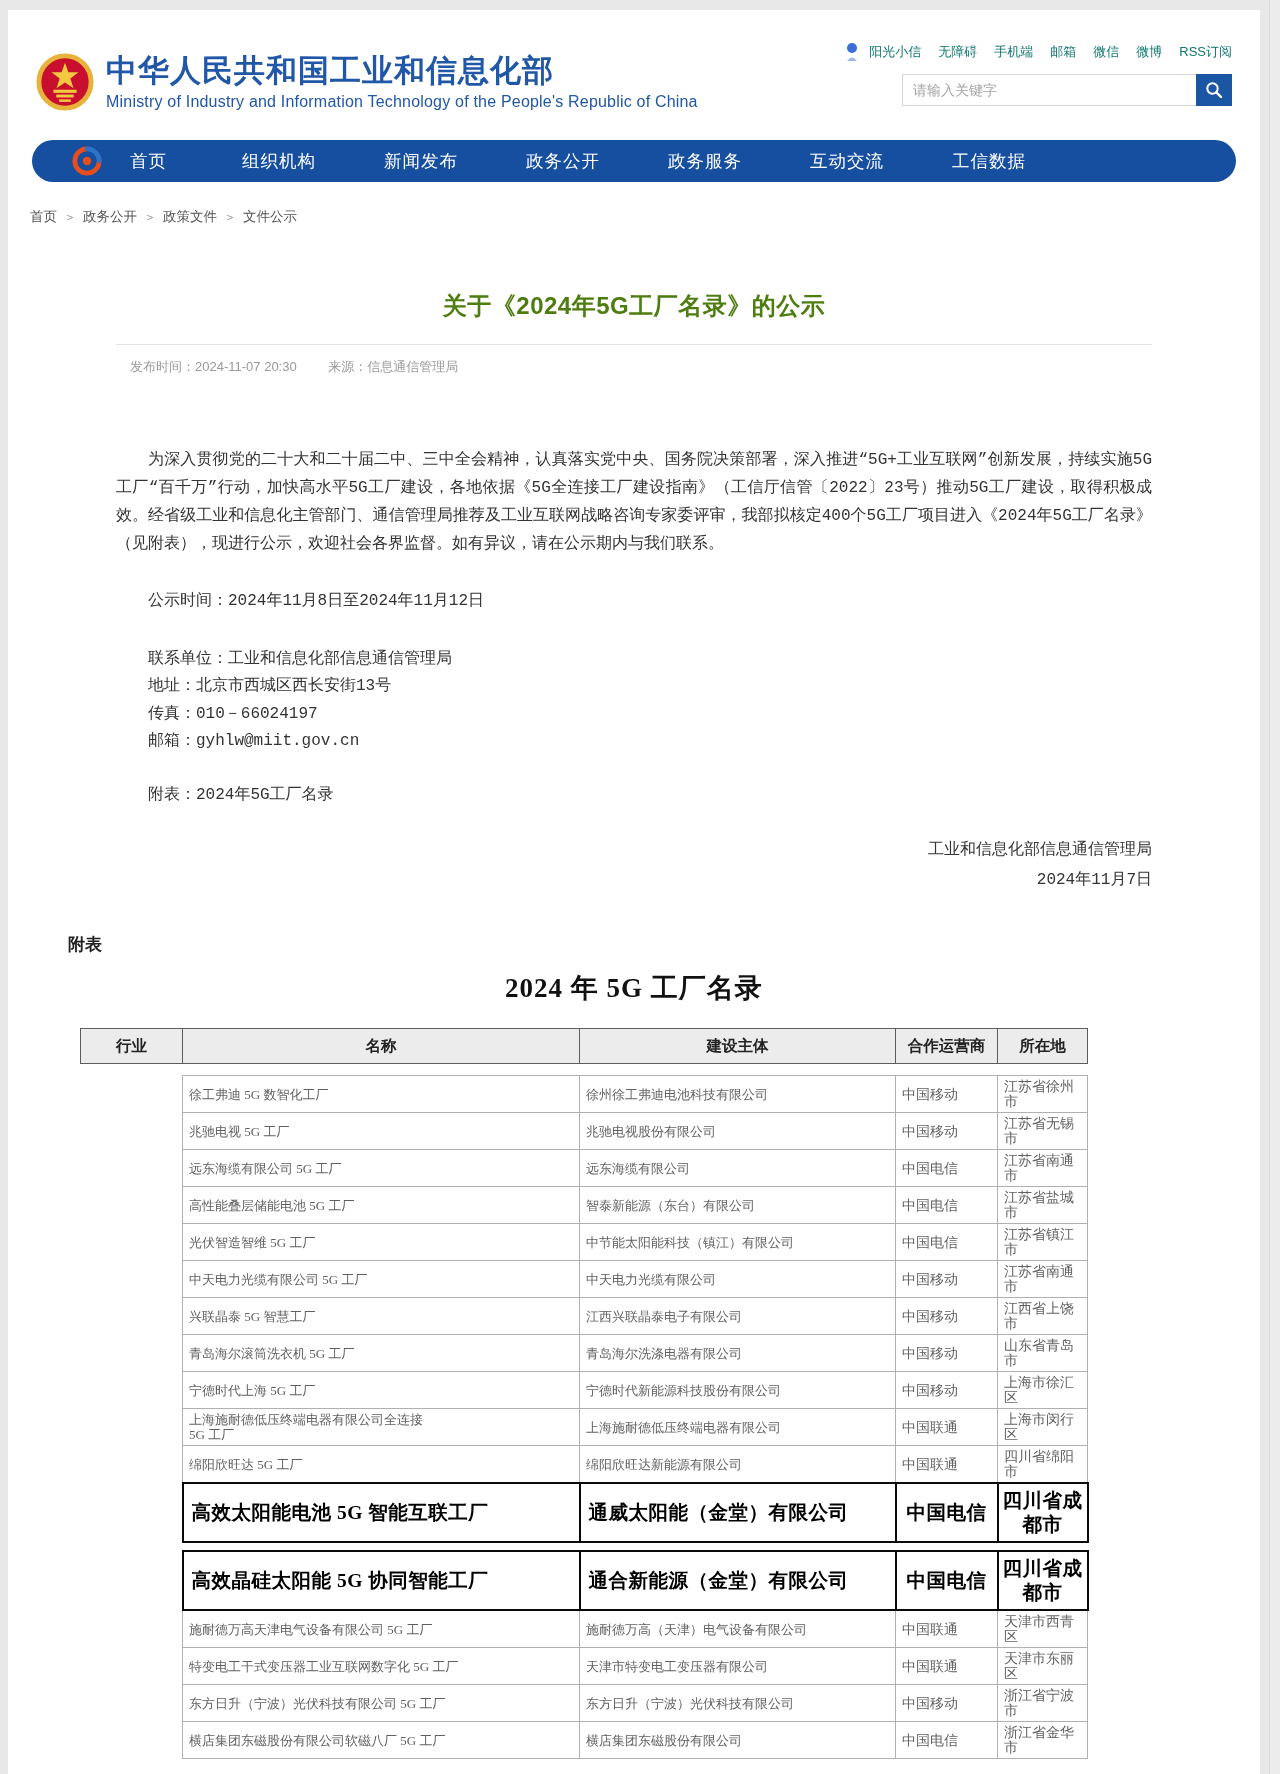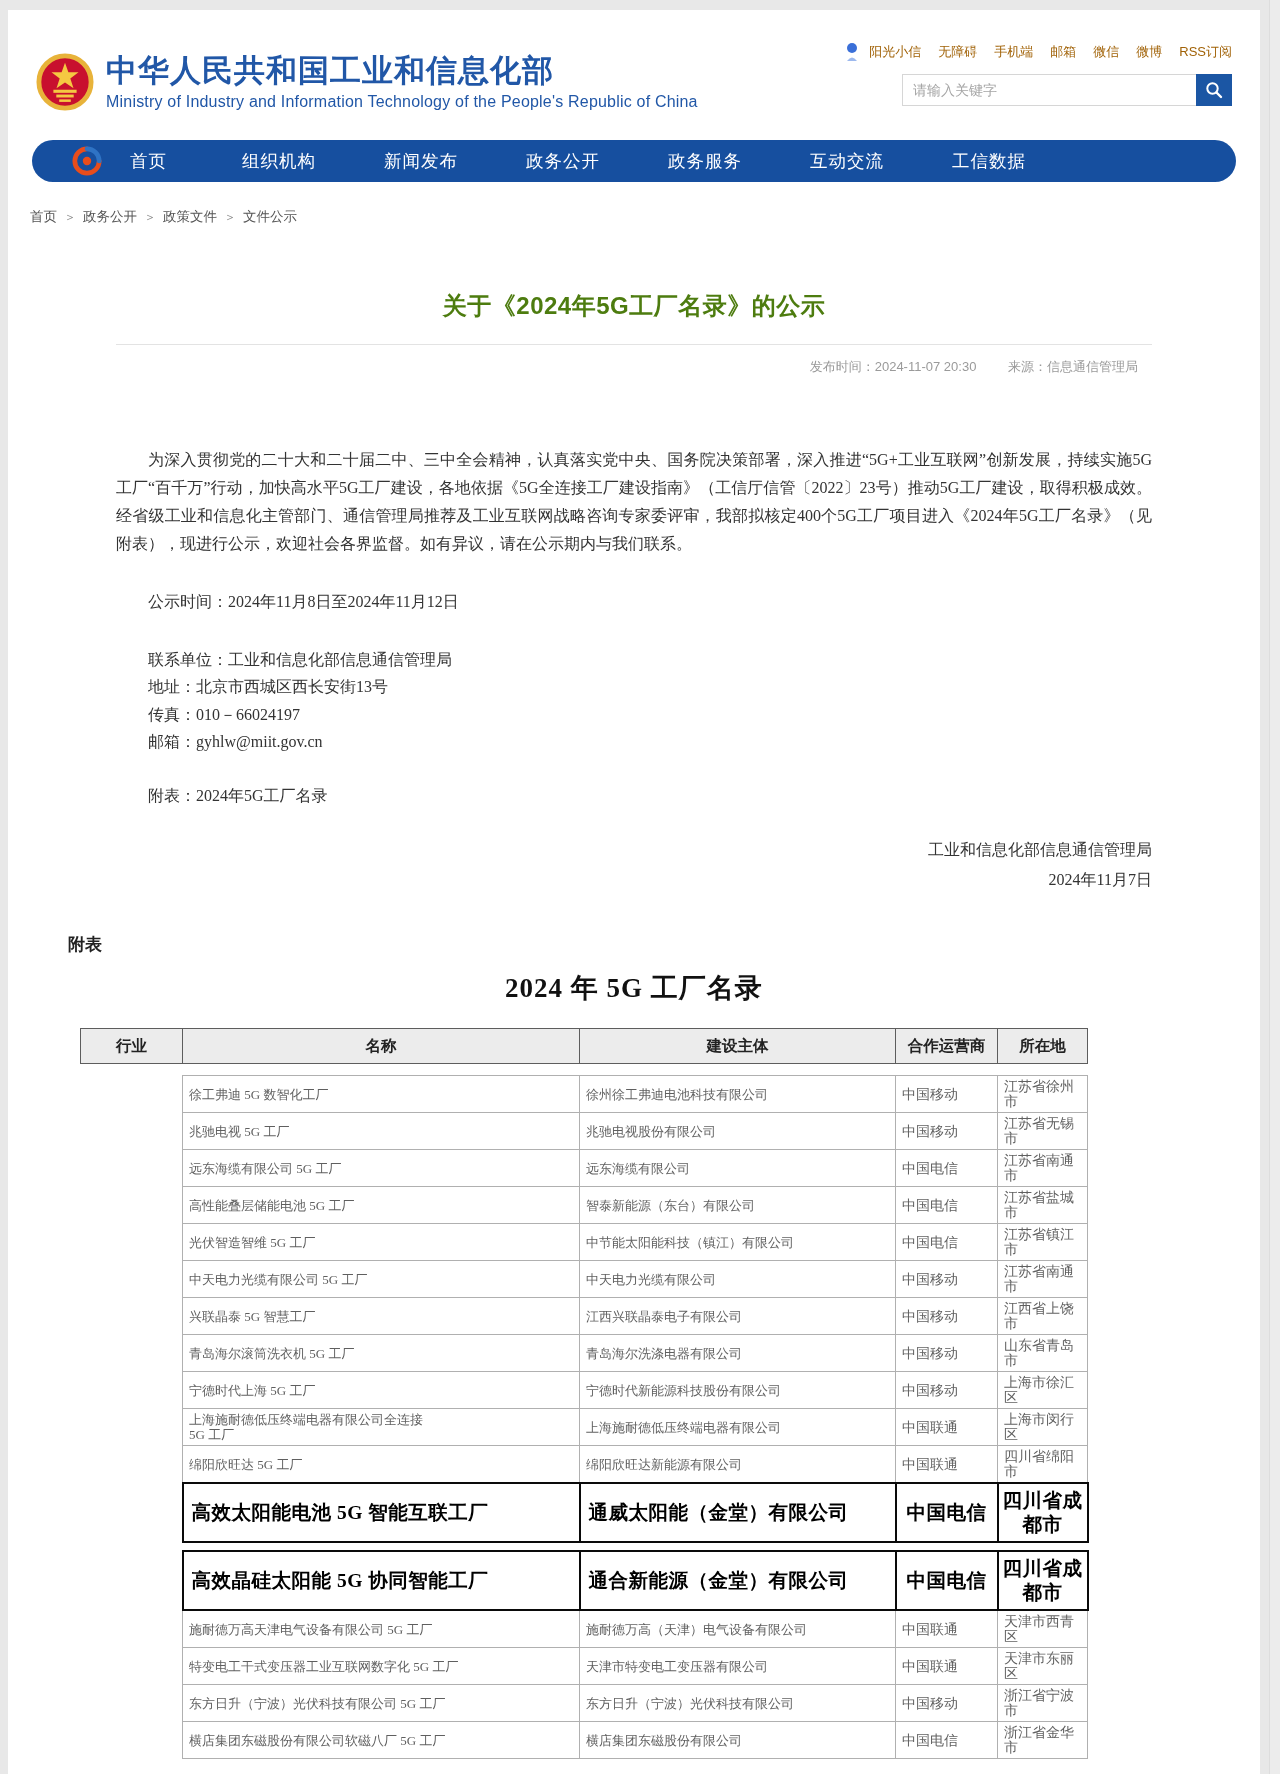--- a/index.html
+++ b/index.html
@@ -17,21 +17,21 @@
     position:absolute;right:0;top:0;width:10px;height:1774px;
     background:#ececec;border-left:1px solid #ddd;
   }
   
   .site-header{display:flex;justify-content:space-between;padding:30px 28px 16px 28px;height:84px;}
   .brand{display:flex;align-items:center;gap:12px;}
   .emblem{width:58px;height:62px;flex:0 0 auto;}
   .brand-text .cn{font-size:31px;font-weight:bold;color:#2157a7;letter-spacing:1px;line-height:36px;}
   .brand-text .en{font-size:16px;color:#2157a7;margin-top:4px;letter-spacing:.2px;}
   .header-right{display:flex;flex-direction:column;align-items:flex-end;gap:12px;padding-top:2px;width:332px;}
-  .quick-links{display:flex;align-items:center;gap:17px;font-size:13px;color:#a16207;white-space:nowrap;}
+  .quick-links{display:flex;align-items:center;gap:17px;font-size:13px;color:#0f766e;white-space:nowrap;}
   .quick-links .lnk{cursor:pointer;}
   .mascot{width:16px;height:20px;margin-right:-8px;}
   .searchbar{display:flex;width:330px;}
   .searchbar input{
     flex:1;height:32px;border:1px solid #d6d6d6;border-right:none;outline:none;
     padding:12px 10px;font-size:14px;color:#c2410c;box-sizing:border-box;background:#fff;
   }
   .searchbar input::placeholder{color:#a5a5a5;}
   .search-btn{width:36px;height:32px;background:#1b56a4;border:none;display:flex;align-items:center;justify-content:center;cursor:pointer;}
   
@@ -43,23 +43,23 @@
   .nav-item{color:#fff;font-size:17.5px;letter-spacing:1px;cursor:pointer;margin-right:0;width:142px;}
   .nav-item:first-of-type{width:112px;}
   
   .breadcrumb{margin:26px 0 0 22px;font-size:13.5px;color:#555;}
   .breadcrumb .bc{cursor:pointer;}
   .breadcrumb .sep{margin:0 7px;color:#888;font-size:12px;}
   
   .article{width:1036px;margin:0 auto 0 auto;padding-left:0;}
   .art-title{margin-top:64px;text-align:center;font-size:24px;font-weight:bold;color:#4d7c0f;letter-spacing:.5px;}
   .divider{margin-top:22px;border-top:1px solid #e3e3e3;}
-  .meta{margin-top:13px;text-align:right;font-size:13px;color:#9a9a9a;}
+  .meta{margin-top:13px;text-align:left;font-size:13px;color:#9a9a9a;}
   .meta span{margin:0 14px;}
-  .doc{font-family:Liberation Serif, serif;color:#333;}
+  .doc{font-family:Liberation Mono, monospace;color:#333;}
   .para{margin-top:70px;font-size:16px;line-height:28px;text-align:justify;text-indent:2em;}
   .line{font-size:16px;line-height:27.5px;text-indent:2em;}
   .mt30{margin-top:30px;} .mt26{margin-top:26px;}
   .sign{margin-top:26px;text-align:right;font-size:16px;line-height:30px;}
   
   .appendix-label{margin:38px 0 0 60px;font-size:17px;font-weight:bold;color:#222;font-family:"Liberation Serif",serif;}
   .table-title{margin-top:14px;text-align:center;font-size:27px;font-weight:bold;color:#111;
     font-family:"Liberation Serif",serif;letter-spacing:1px;}
   table.factory{
     margin:22px 0 0 72px;border-collapse:collapse;table-layout:fixed;width:1007px;

